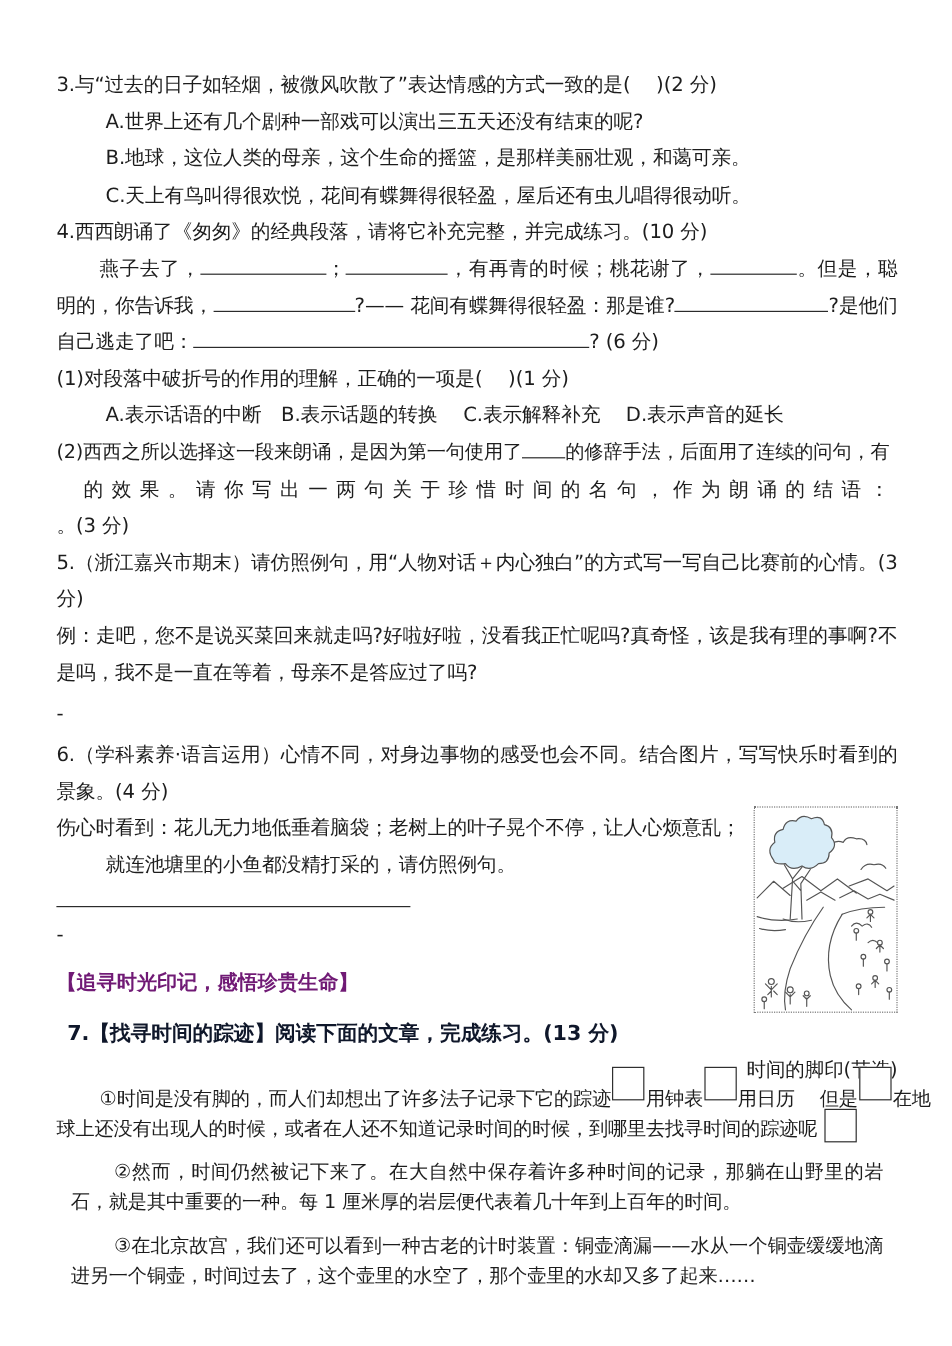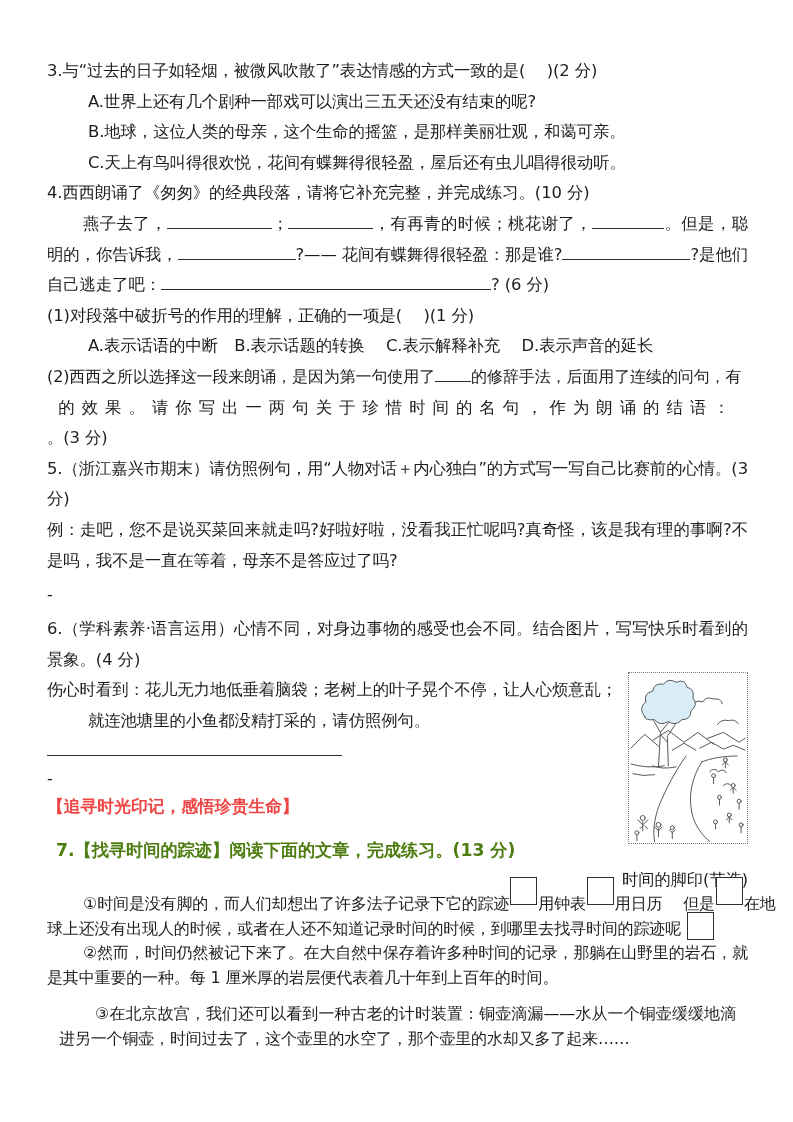--- a/index.html
+++ b/index.html
@@ -10,25 +10,25 @@
   }
   .page{position:absolute;inset:0;padding:56px 45px 16px 47px;box-sizing:border-box;}
   .ln{font-size:16.4px;line-height:30.6px;text-align:justify;letter-spacing:-0.1px;}
   .nw{white-space:nowrap;text-align:left;}
   .opt{padding-left:41px;}
   .ind{text-indent:36px;}
   .b{font-weight:normal;}
   .bk{display:inline-block;height:17px;border-bottom:1.2px solid #2b2b2b;vertical-align:baseline;}
   .w1{width:105px}.w2{width:85px}.w3{width:72px}.w4{width:118px}.w5{width:128px}
   .w6{width:330px}.w7{width:36px}.w8{width:233px}.w9{width:295px}
-  .spread{letter-spacing:7px;white-space:nowrap;text-align:center;}
+  .spread{letter-spacing:7px;white-space:nowrap;text-align:right;}
   .dash1{line-height:38px;}
   .dash2{line-height:24px;}
-  .red-head{color:#ef4444;font-weight:bold;font-size:16.8px;line-height:30px;margin-top:0;}
-  .blue-head{color:#4d7c0f;font-weight:bold;font-size:17.2px;line-height:30px;margin-top:14px;padding-left:9px;}
+  .red-head{color:#701a75;font-weight:bold;font-size:16.8px;line-height:30px;margin-top:12px;}
+  .blue-head{color:#0f172a;font-weight:bold;font-size:17.2px;line-height:30px;margin-top:14px;padding-left:9px;}
   .center-title{text-align:right;font-size:16.2px;line-height:25px;margin-top:2px;}
   .pl{font-size:16px;line-height:24.6px;letter-spacing:-0.15px;text-align:justify;}
   .pbox{display:inline-block;width:25px;height:26px;border:1.5px solid #2f2f2f;
         vertical-align:6px;margin:-18px 1px -2px;background:#fff;}
   .pbox.low{vertical-align:-4px;}
   .pic{position:absolute;left:628px;top:672px;width:120px;height:172px;
        border:1px dotted #777;box-sizing:border-box;background:#fff;}
   .pic svg{display:block;width:100%;height:100%;}
 </style>
 </head>
@@ -60,21 +60,21 @@
   <div class="ln"><span class="bk w9"></span></div>
 
   <div class="ln dash2">-</div>
 
   <div class="red-head">【追寻时光印记，感悟珍贵生命】</div>
 
   <div class="blue-head">7.【找寻时间的踪迹】阅读下面的文章，完成练习。(13 分)</div>
   <div class="center-title">时间的脚印(节选)</div>
   <div class="pl ind nw"><span>①时间是没有脚的，而人们却想出了许多法子记录下它的踪迹</span><span class="pbox"></span><span>用钟表</span><span class="pbox"></span><span>用日历　 但是</span><span class="pbox"></span><span>在地</span></div>
   <div class="pl"><span>球上还没有出现人的时候，或者在人还不知道记录时间的时候，到哪里去找寻时间的踪迹呢</span><span class="pbox low" style="margin-left:6px"></span></div>
-  <p class="pl ind" style="margin:0">②然而，时间仍然被记下来了。在大自然中保存着许多种时间的记录，那躺在山野里的岩石，就是其中重要的一种。每 1 厘米厚的岩层便代表着几十年到上百年的时间。</p>
+  <p class="pl ind" style="margin:12px">②然而，时间仍然被记下来了。在大自然中保存着许多种时间的记录，那躺在山野里的岩石，就是其中重要的一种。每 1 厘米厚的岩层便代表着几十年到上百年的时间。</p>
   <p class="pl ind" style="margin:12px">③在北京故宫，我们还可以看到一种古老的计时装置：铜壶滴漏——水从一个铜壶缓缓地滴进另一个铜壶，时间过去了，这个壶里的水空了，那个壶里的水却又多了起来……</p>
 </div>
 
 <div class="pic">
   <svg viewBox="0 0 120 172">
     <g fill="none" stroke="#555" stroke-width="1" stroke-linecap="round" stroke-linejoin="round">
 
       <path d="M62,34 q5,-8 13,-5 q3,-6 11,-3 q8,-1 9,5"></path>
       <path d="M90,52 q4,-6 11,-4 q7,-2 10,3"></path>
 

